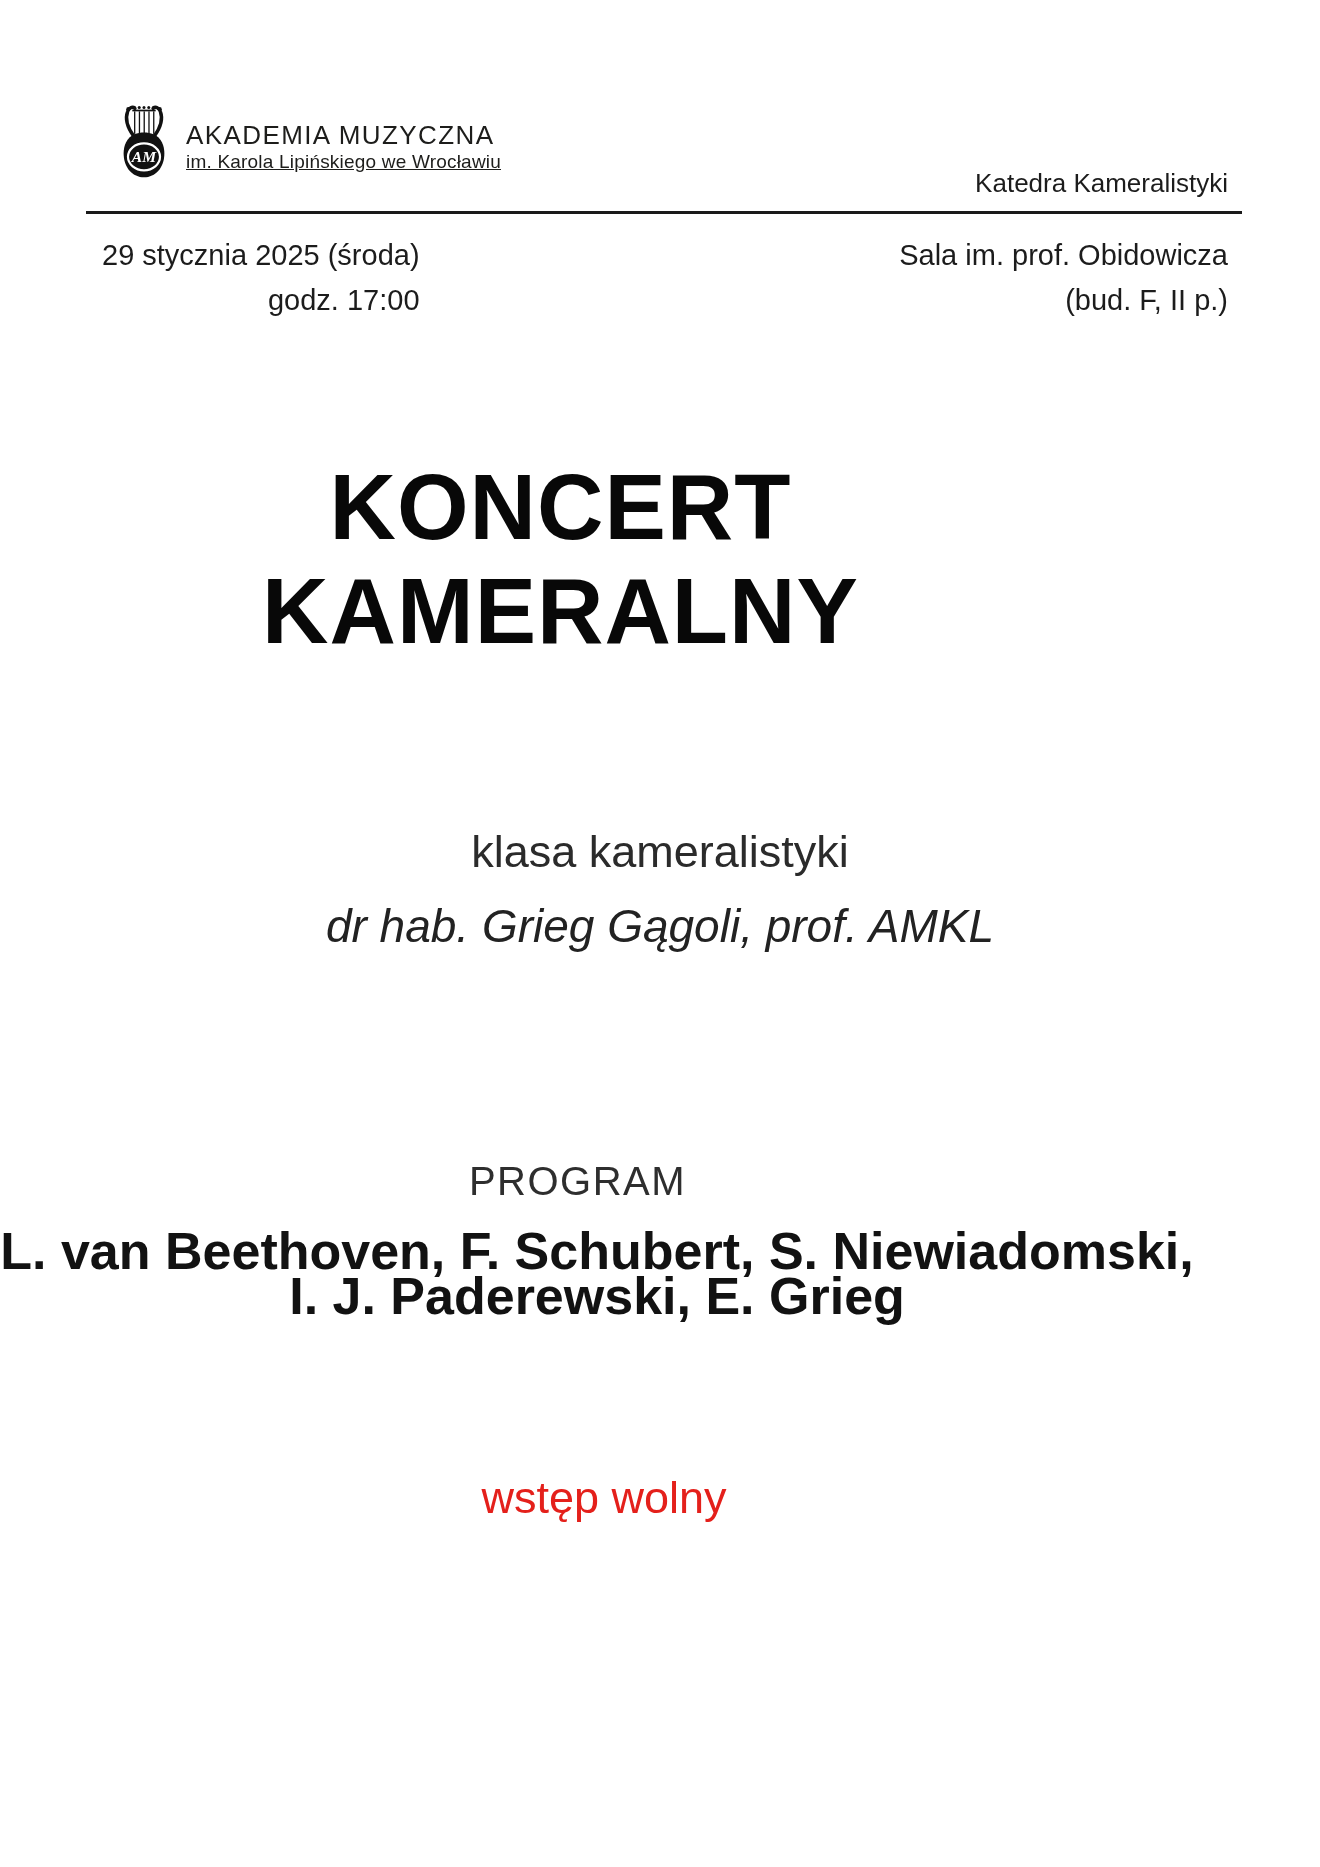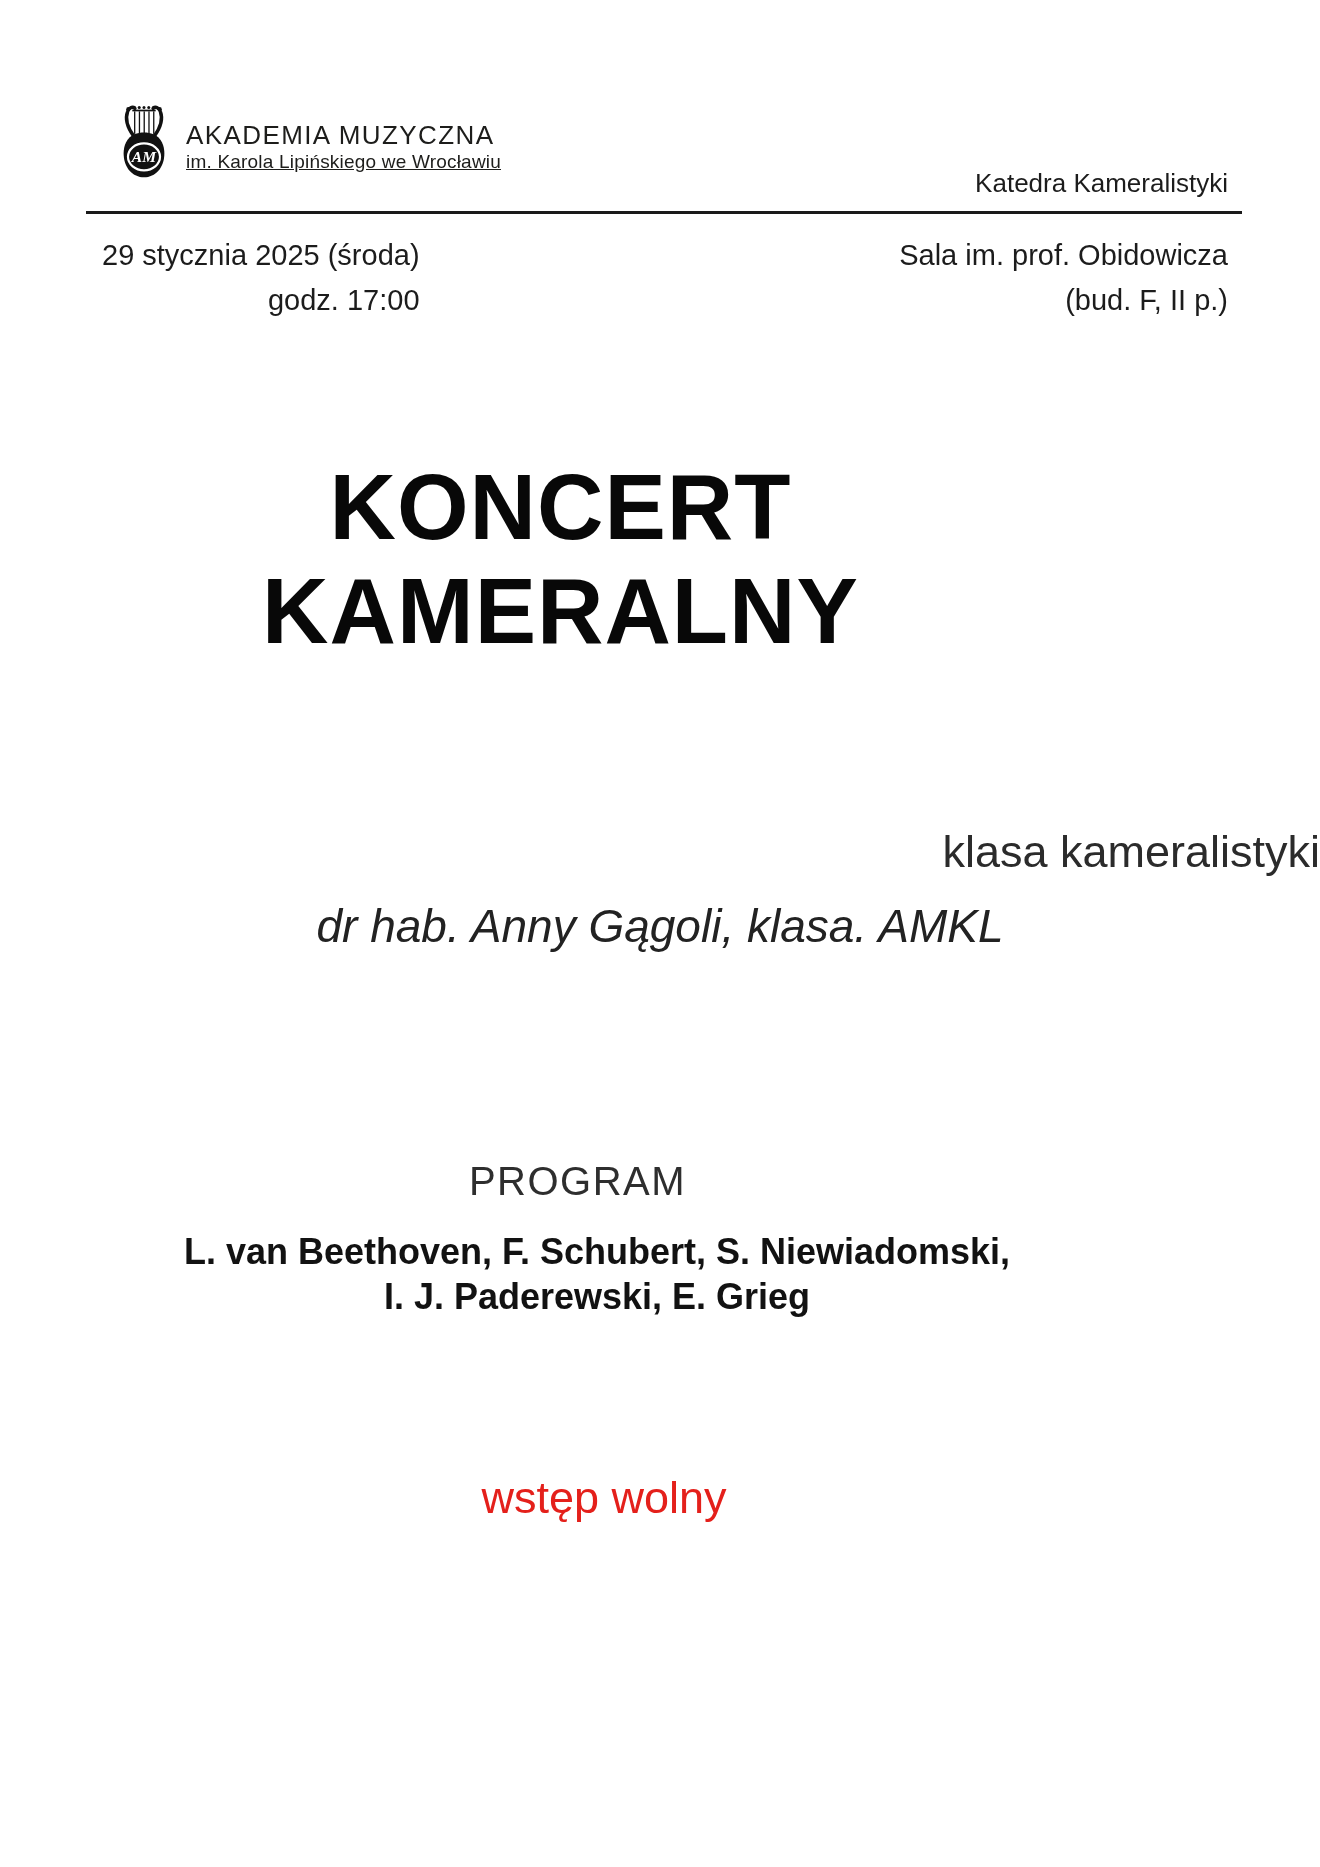--- a/index.html
+++ b/index.html
@@ -90,21 +90,21 @@
     line-height: 104px;
     font-weight: bold;
     letter-spacing: 1px;
     color: #080808;
   }
   .class-line {
     position: absolute;
     left: 0;
     top: 826px;
     width: 1320px;
-    text-align: right;
+    text-align: center;
     font-size: 45px;
     color: #2b2b2b;
   }
   .teacher-line {
     position: absolute;
     left: 0;
     top: 899px;
     width: 1320px;
     text-align: center;
     font-size: 46px;
@@ -120,21 +120,21 @@
     font-size: 40px;
     letter-spacing: 1.5px;
     color: #2e2e2e;
   }
   .composers {
     position: absolute;
     left: 0;
     top: 1229px;
     width: 1194px;
     text-align: center;
-    font-size: 36px;
+    font-size: 52px;
     line-height: 45px;
     font-weight: bold;
     color: #121212;
   }
   .admission {
     position: absolute;
     left: 0;
     top: 1472px;
     width: 1208px;
     text-align: center;
@@ -193,21 +193,21 @@
     <div class="nowrap">Sala im. prof. Obidowicza</div>
     <div class="nowrap">(bud. F, II p.)</div>
   </div>
 
   <div class="concert-title">
     <div>KONCERT</div>
     <div>KAMERALNY</div>
   </div>
 
   <div class="class-line">klasa kameralistyki</div>
-  <div class="teacher-line">dr hab. Anny Gągoli, klasa. AMKL</div>
+  <div class="teacher-line">dr hab. Grieg Gągoli, prof. AMKL</div>
 
   <div class="program-heading">PROGRAM</div>
   <div class="composers">
     <div>L. van Beethoven, F. Schubert, S. Niewiadomski,</div>
     <div>I. J. Paderewski, E. Grieg</div>
   </div>
 
   <div class="admission">wstęp wolny</div>
 
 </div>

